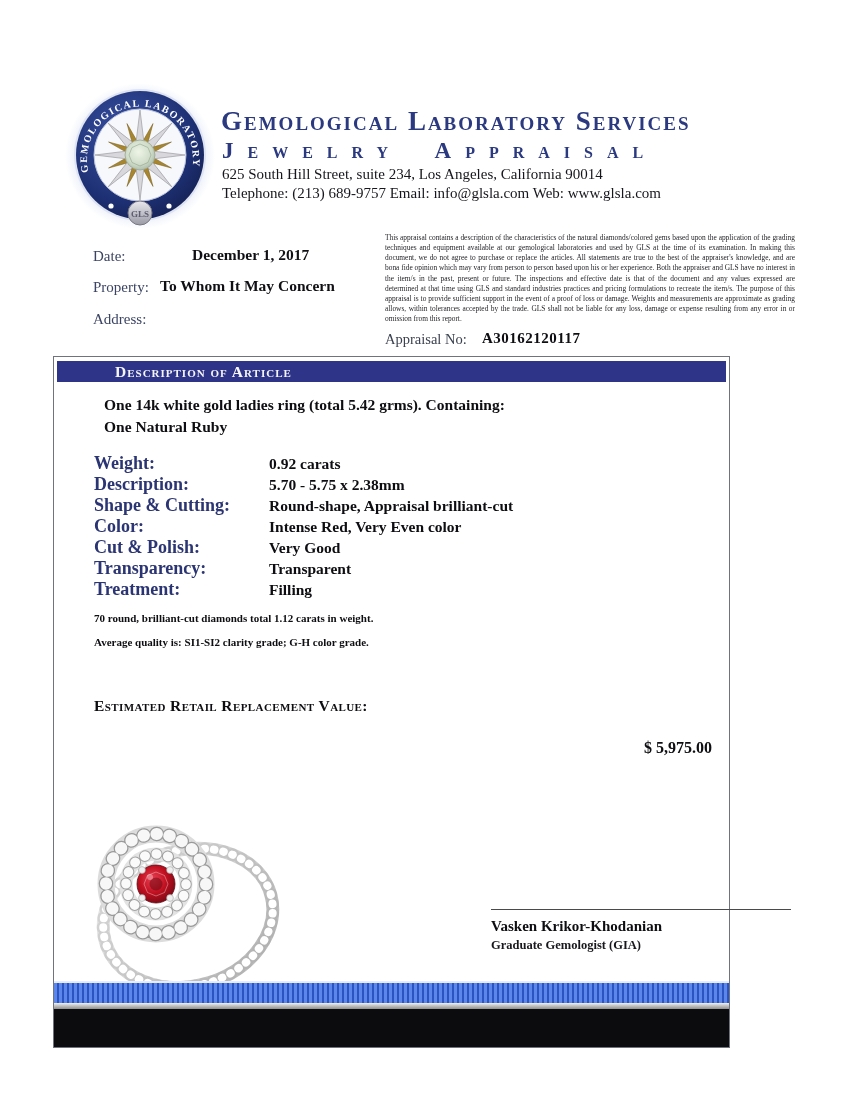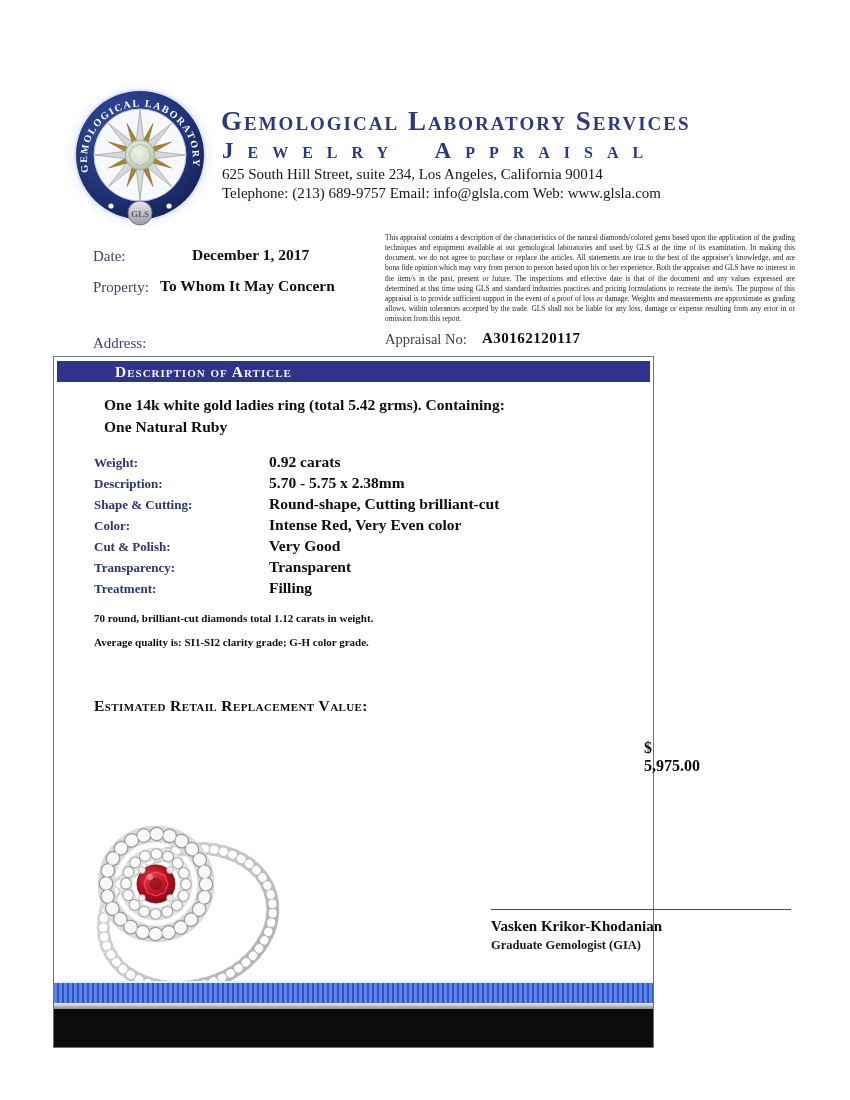--- a/index.html
+++ b/index.html
@@ -47,38 +47,38 @@
     white-space: nowrap;
   }
 
   
   .meta-label { font-size: 15px; color: #3b4463; }
   .meta-value { font-size: 15.5px; font-weight: bold; color: #101014; }
   .lbl-date { left: 93px; top: 248px; }
   .val-date { left: 160px; top: 246px; margin-left: 32px; }
   .lbl-prop { left: 93px; top: 279px; }
   .val-prop { left: 160px; top: 277px; }
-  .lbl-addr { left: 93px; top: 311px; margin-top: 24px; }
+  .lbl-addr { left: 93px; top: 311px; }
   .val-addr { left: 160px; top: 309px; }
 
   .disclaimer {
     left: 385px; top: 233px; width: 410px;
     font-family: "Liberation Serif", serif;
     font-size: 7.4px;
     line-height: 1.37;
     text-align: justify;
     color: #26262b;
   }
   .appr-label { left: 385px; top: 331px; font-size: 14.5px; color: #3b4150; }
   .appr-value { left: 482px; top: 330px; font-size: 15px; font-weight: bold; color: #0e0e12; letter-spacing: 0.5px; }
 
   
   .main-box {
     left: 53px; top: 356px;
-    width: 601px; height: 692px;
+    width: 677px; height: 692px;
     border: 1px solid #6f7380;
     background: #ffffff;
   }
   .section-banner {
     position: absolute;
     left: 3px; right: 3px; top: 4px;
     height: 21px;
     background: #2e3487;
     color: #f5f5fa;
     font-variant: small-caps;
@@ -86,21 +86,21 @@
     font-size: 15.5px;
     letter-spacing: 1px;
     line-height: 21px;
     padding-left: 58px;
   }
   .desc-line { position: absolute; left: 40px; font-size: 15.5px; font-weight: bold; color: #0e0e12; margin-left: 10px; }
   .desc-1 { top: 39px; }
   .desc-2 { top: 61px; }
 
   .spec-row { position: absolute; left: 40px; height: 21px; white-space: nowrap; }
-  .spec-label { display: inline-block; width: 175px; font-size: 13px; font-weight: bold; color: #2b3573; }
+  .spec-label { display: inline-block; width: 175px; font-size: 18px; font-weight: bold; color: #2b3573; }
   .spec-value { font-size: 15.5px; font-weight: bold; color: #0e0e12; }
 
   .diam-line { position: absolute; left: 40px; font-size: 11px; font-weight: bold; color: #0e0e12; }
   .diam-1 { top: 255px; }
   .diam-2 { top: 279px; }
 
   .errv-label {
     position: absolute; left: 40px; top: 340px;
     font-variant: small-caps;
     font-weight: bold;
@@ -230,21 +230,21 @@
     <div class="desc-line desc-1">One 14k white gold ladies ring (total 5.42 grms). Containing:</div>
     <div class="desc-line desc-2">One Natural Ruby</div>
 
     <div class="spec-row" style="top: 96px;">
       <span class="spec-label">Weight:</span><span class="spec-value">0.92 carats</span>
     </div>
     <div class="spec-row" style="top: 117px;">
       <span class="spec-label">Description:</span><span class="spec-value">5.70 - 5.75 x 2.38mm</span>
     </div>
     <div class="spec-row" style="top: 138px;">
-      <span class="spec-label">Shape &amp; Cutting:</span><span class="spec-value">Round-shape, Cutting brilliant-cut</span>
+      <span class="spec-label">Shape &amp; Cutting:</span><span class="spec-value">Round-shape, Appraisal brilliant-cut</span>
     </div>
     <div class="spec-row" style="top: 159px;">
       <span class="spec-label">Color:</span><span class="spec-value">Intense Red, Very Even color</span>
     </div>
     <div class="spec-row" style="top: 180px;">
       <span class="spec-label">Cut &amp; Polish:</span><span class="spec-value">Very Good</span>
     </div>
     <div class="spec-row" style="top: 201px;">
       <span class="spec-label">Transparency:</span><span class="spec-value">Transparent</span>
     </div>

